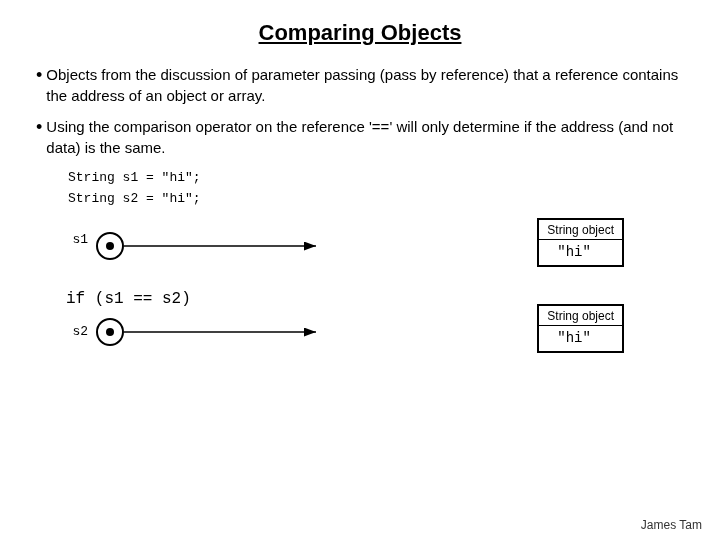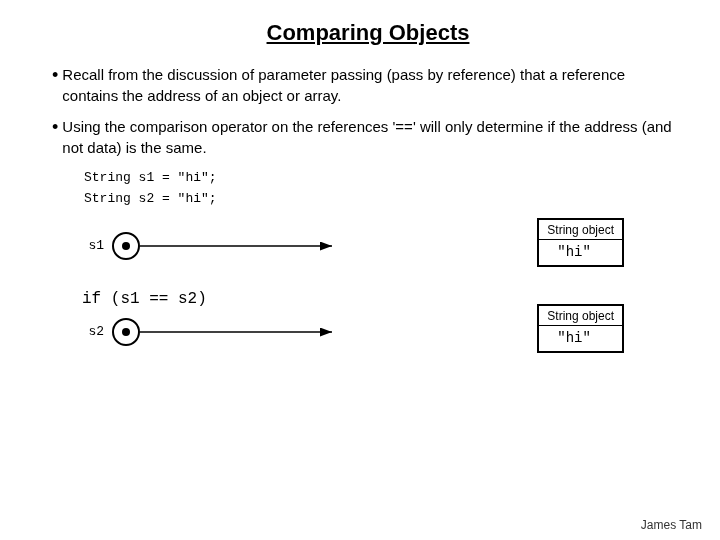--- a/index.html
+++ b/index.html
@@ -9,21 +9,21 @@
       background: #fff;
       font-family: Arial, sans-serif;
       font-size: 15px;
       color: #000;
       overflow: hidden;
       position: relative;
     }
     .page {
       width: 720px;
       height: 540px;
-      padding: 20px 36px 16px 52px;
+      padding: 20px 36px 16px 36px;
       position: relative;
     }
     h1 {
       text-align: center;
       font-size: 22px;
       font-weight: bold;
       text-decoration: underline;
       margin-bottom: 18px;
     }
     .bullet-section {
@@ -81,36 +81,36 @@
 </head>
 <body>
 
 <div class="page">
 
   <h1>Comparing Objects</h1>
 
   <div class="bullet-section">
     <div class="bullet">
       <span class="bullet-dot">•</span>
-      <span class="bullet-text">Recall from the discussion of parameter passing (pass by reference) that a reference contains the address of an object or array.</span>
+      <span class="bullet-text">Objects from the discussion of parameter passing (pass by reference) that a reference contains the address of an object or array.</span>
     </div>
     <div class="bullet">
       <span class="bullet-dot">•</span>
-      <span class="bullet-text">Using the comparison operator on the references '==' will only determine if the address (and not data) is the same.</span>
+      <span class="bullet-text">Using the comparison operator on the reference '==' will only determine if the address (and not data) is the same.</span>
     </div>
   </div>
 
   <div class="code-block">
     <div>String s1 = "hi";</div>
     <div>String s2 = "hi";</div>
   </div>
 
   <div style="position:relative; margin-left: 30px; margin-top: 8px; height: 185px;">
 
-    <div style="display:flex; align-items:center; position:absolute; top:14px; left:0;">
+    <div style="display:flex; position:absolute; top:14px; left:0;">
       <span style="font-family:'Courier New',monospace;font-size:13px;width:22px;text-align:right;">s1</span>
       <div style="margin-left:8px;" class="ref-circle"></div>
     </div>
 
     <div style="position:absolute; top:72px; left:0; font-family:'Courier New',monospace; font-size:16px;">if (s1 == s2)</div>
 
     <div style="display:flex; align-items:center; position:absolute; top:100px; left:0;">
       <span style="font-family:'Courier New',monospace;font-size:13px;width:22px;text-align:right;">s2</span>
       <div style="margin-left:8px;" class="ref-circle"></div>
     </div>

